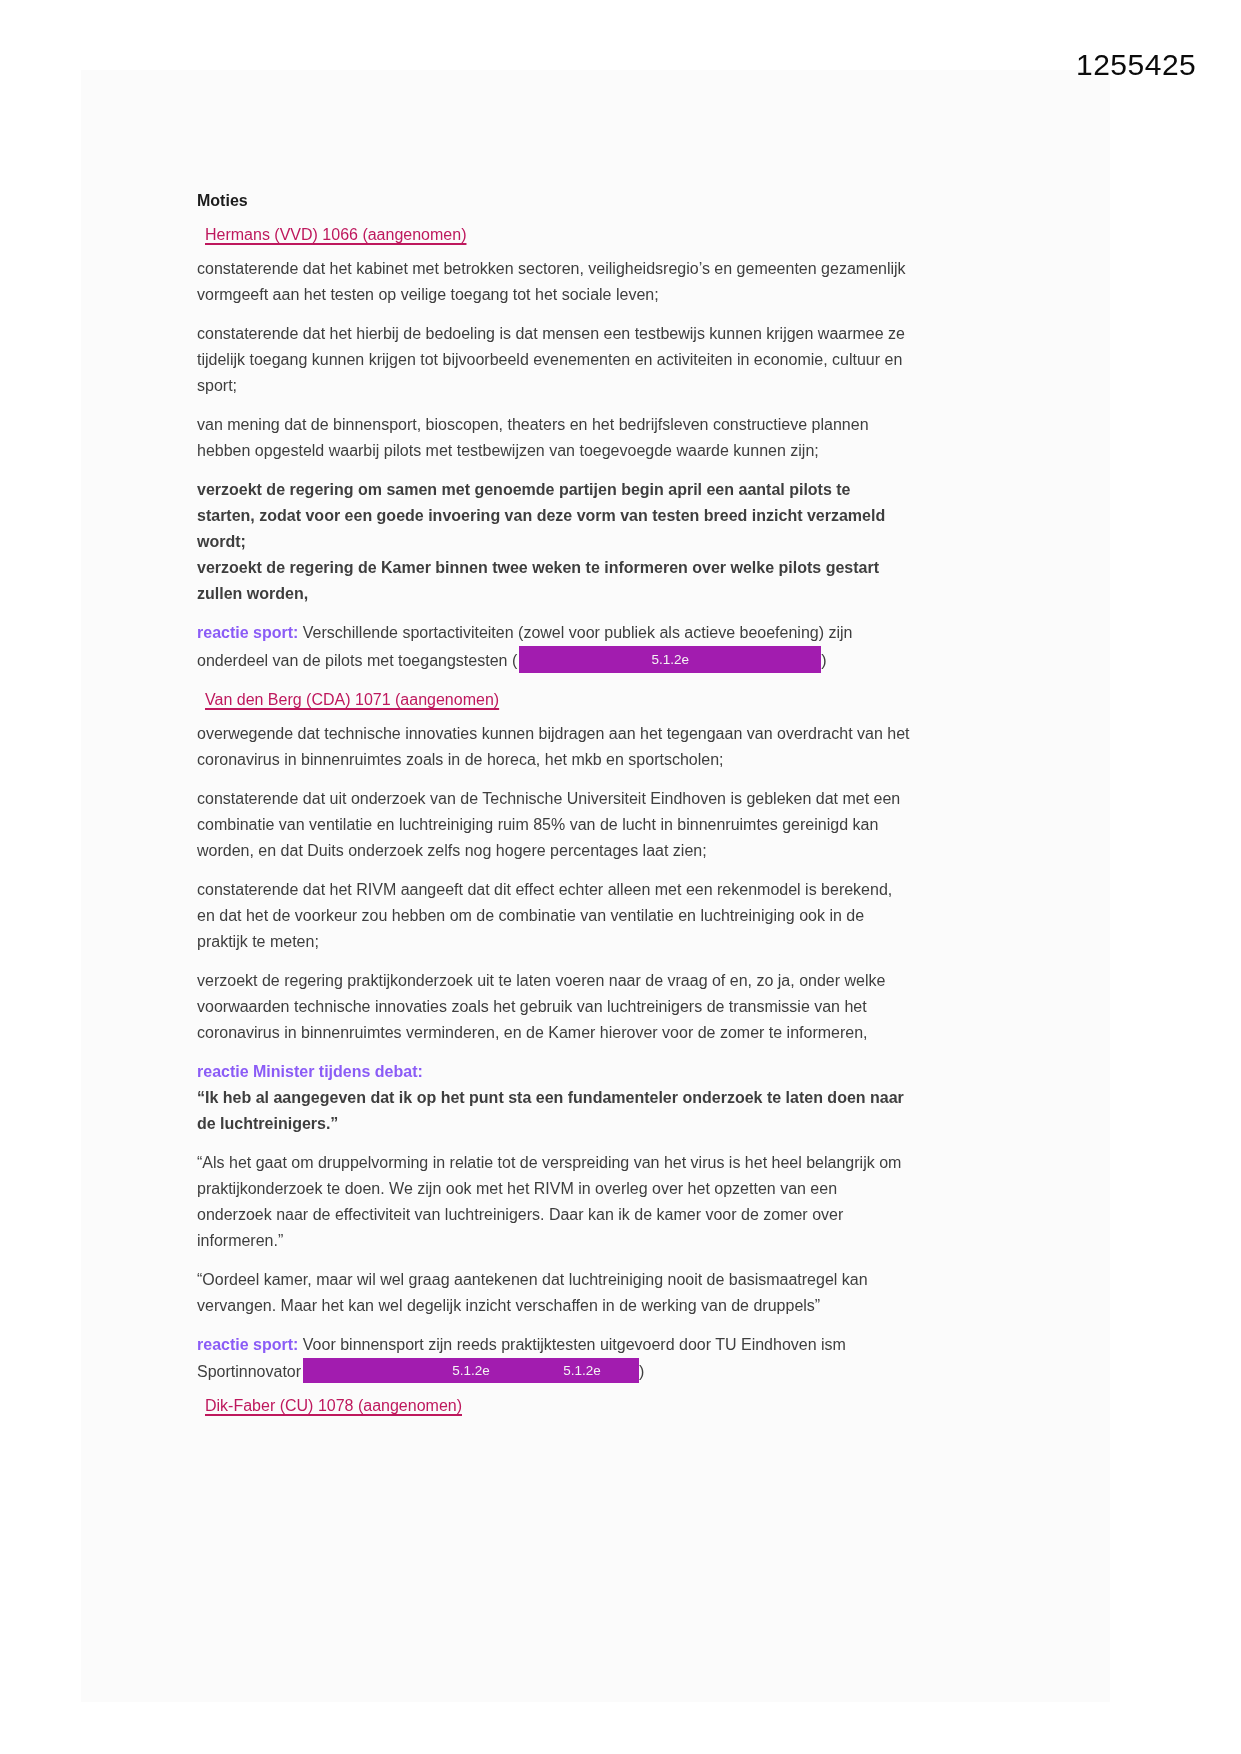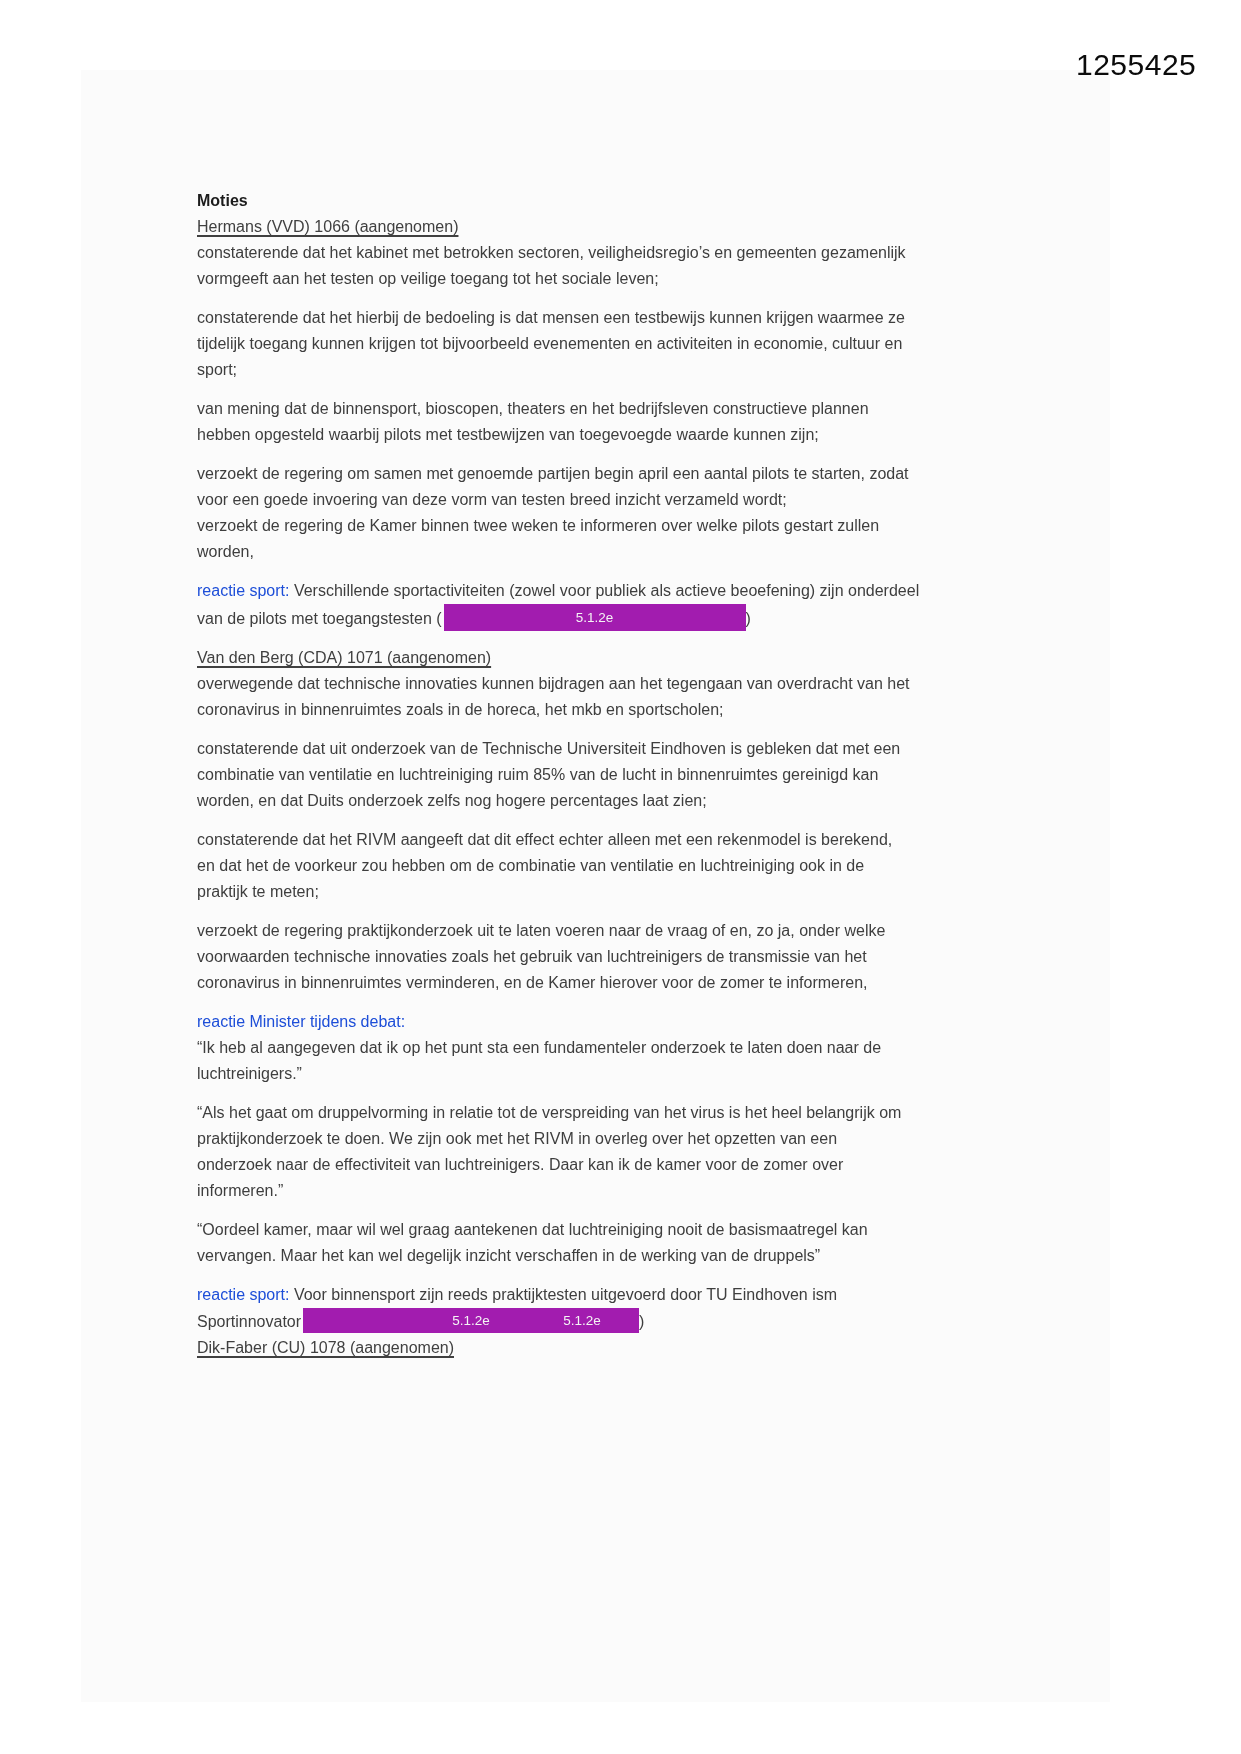--- a/index.html
+++ b/index.html
@@ -17,38 +17,38 @@
     font-size:30px;letter-spacing:0.5px;color:#0b0b0b;
   }
   .content{
     position:absolute;left:197px;top:188px;width:727px;
     font-size:16px;line-height:26px;color:#3e3e3e;
   }
   .para{margin:0 12px 13px 0;}
   .para:last-child{margin-bottom:0;}
   .title{font-weight:bold;color:#1c1c1c;margin:0;}
   .motion-heading{
-    color:#404040;margin:0;
+    color:#be185d;margin:8px;
     text-decoration:underline;text-underline-offset:3px;text-decoration-thickness:1.5px;
   }
-  .bold-label{font-weight:normal;color:#1d4ed8;}
+  .bold-label{font-weight:bold;color:#8b5cf6;}
   .reactie{margin:12px 0 13px 0;}
   .redact{
     display:inline-block;position:relative;background:#a21caf;
     height:27px;vertical-align:-7px;margin-left:2px;
   }
   .redact-1{width:302px;}
   .redact-2{width:336px;height:25px;vertical-align:-6px;}
   .redact .code{
     position:absolute;top:50%;transform:translate(-50%,-50%);
     color:#f4f4f4;font-size:13.5px;line-height:13.5px;white-space:nowrap;
   }
   .code-c{left:50%;}
   .code-r{left:83%;}
-  .subline{margin:0;}
+  .subline{margin:0;font-weight:bold;}
 </style>
 </head>
 <body>
 
 <div class="scan-area"></div>
 
 <div class="ref-number">1255425</div>
 
 <div class="content">
 

